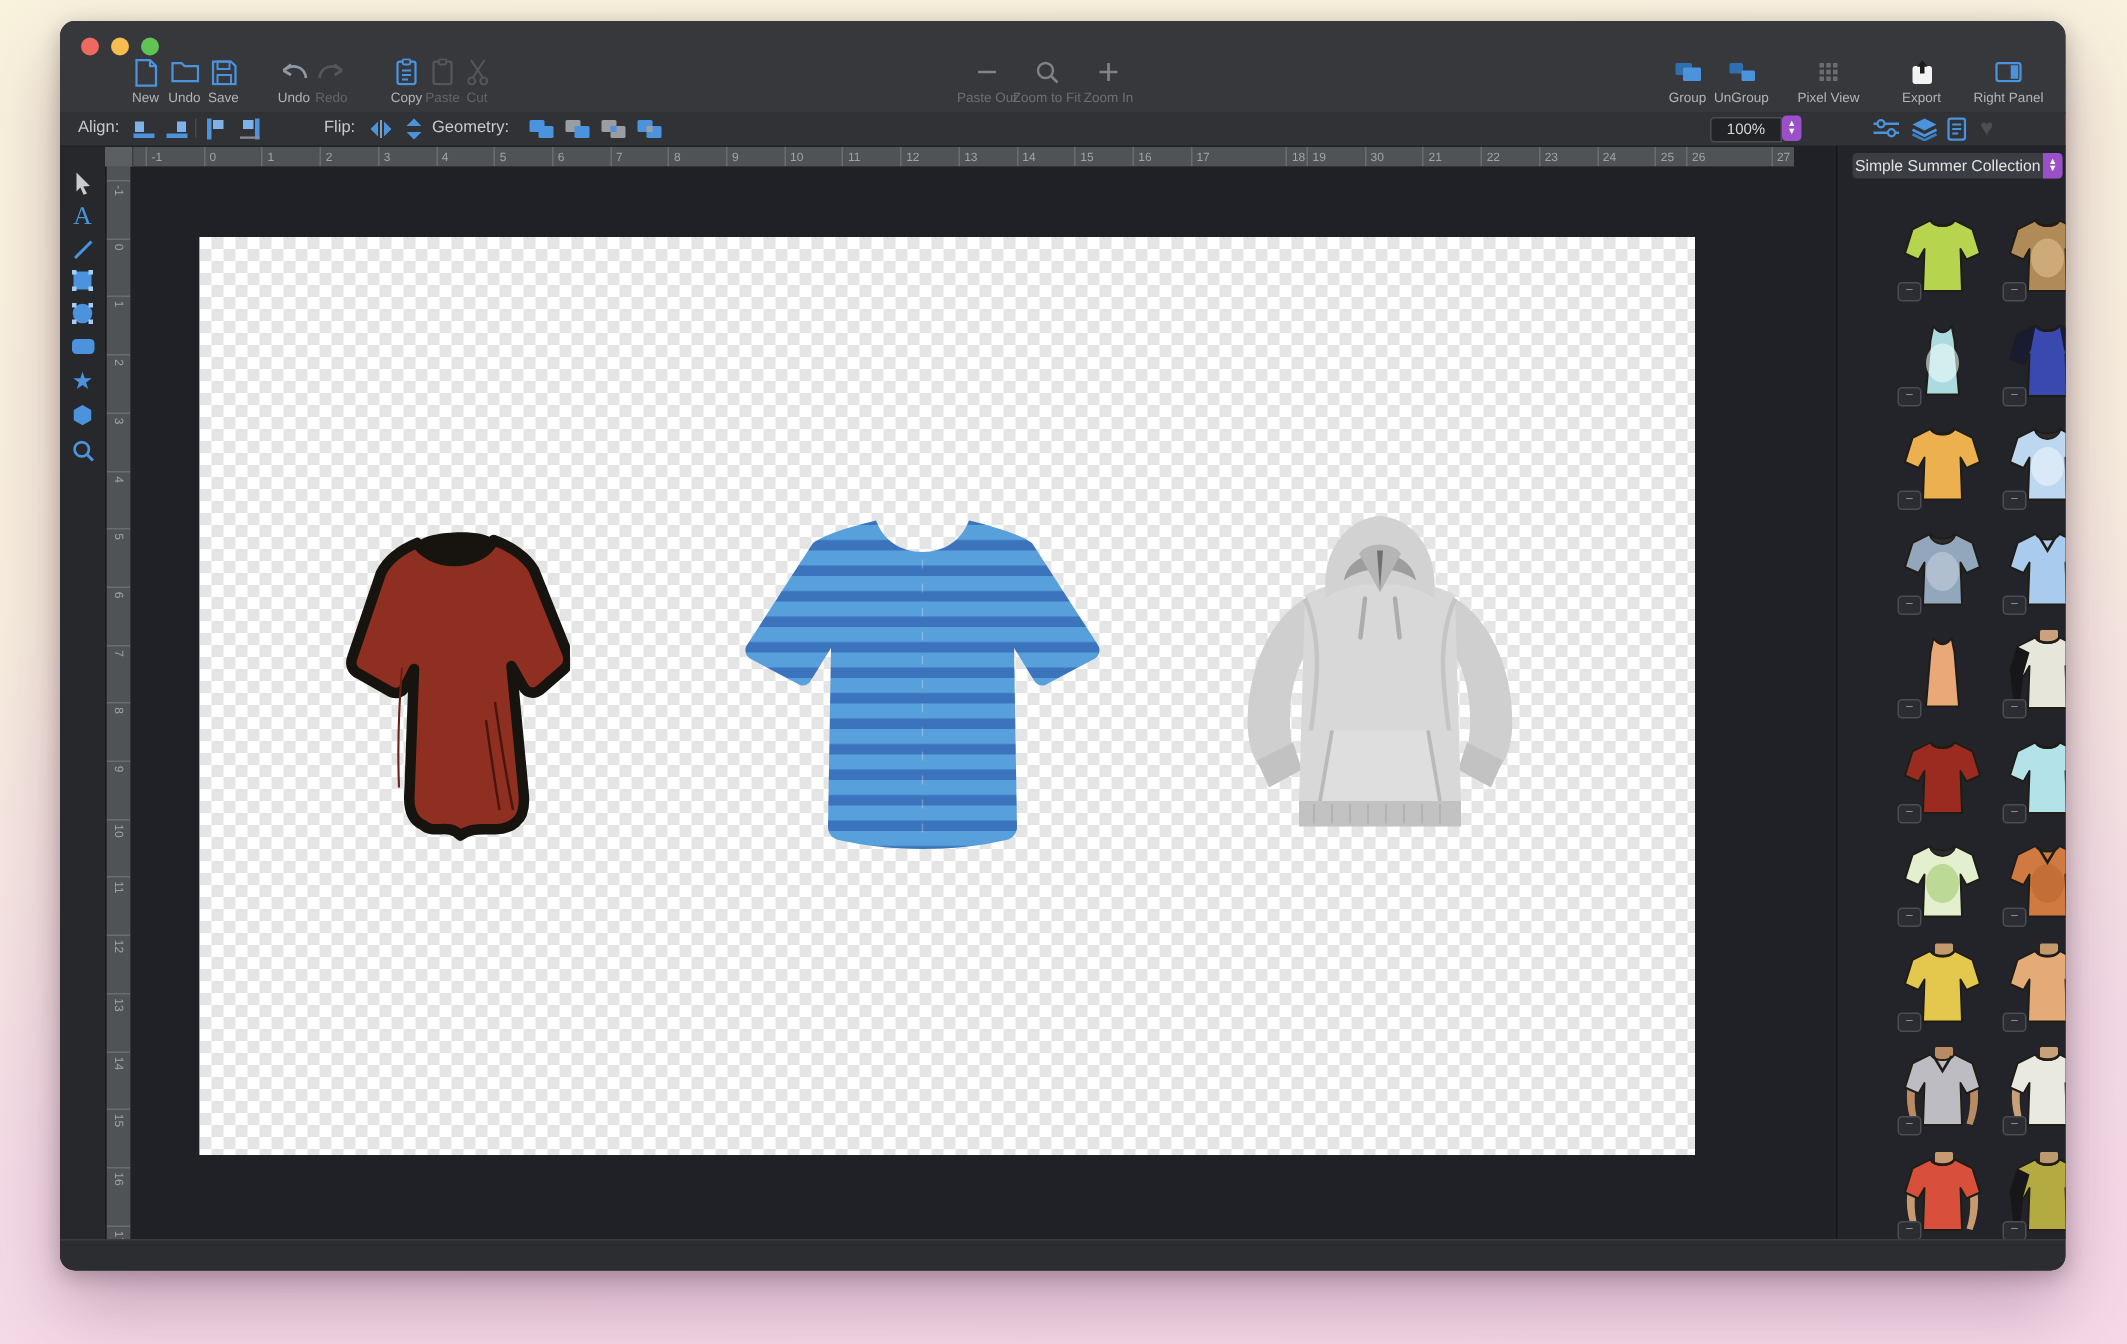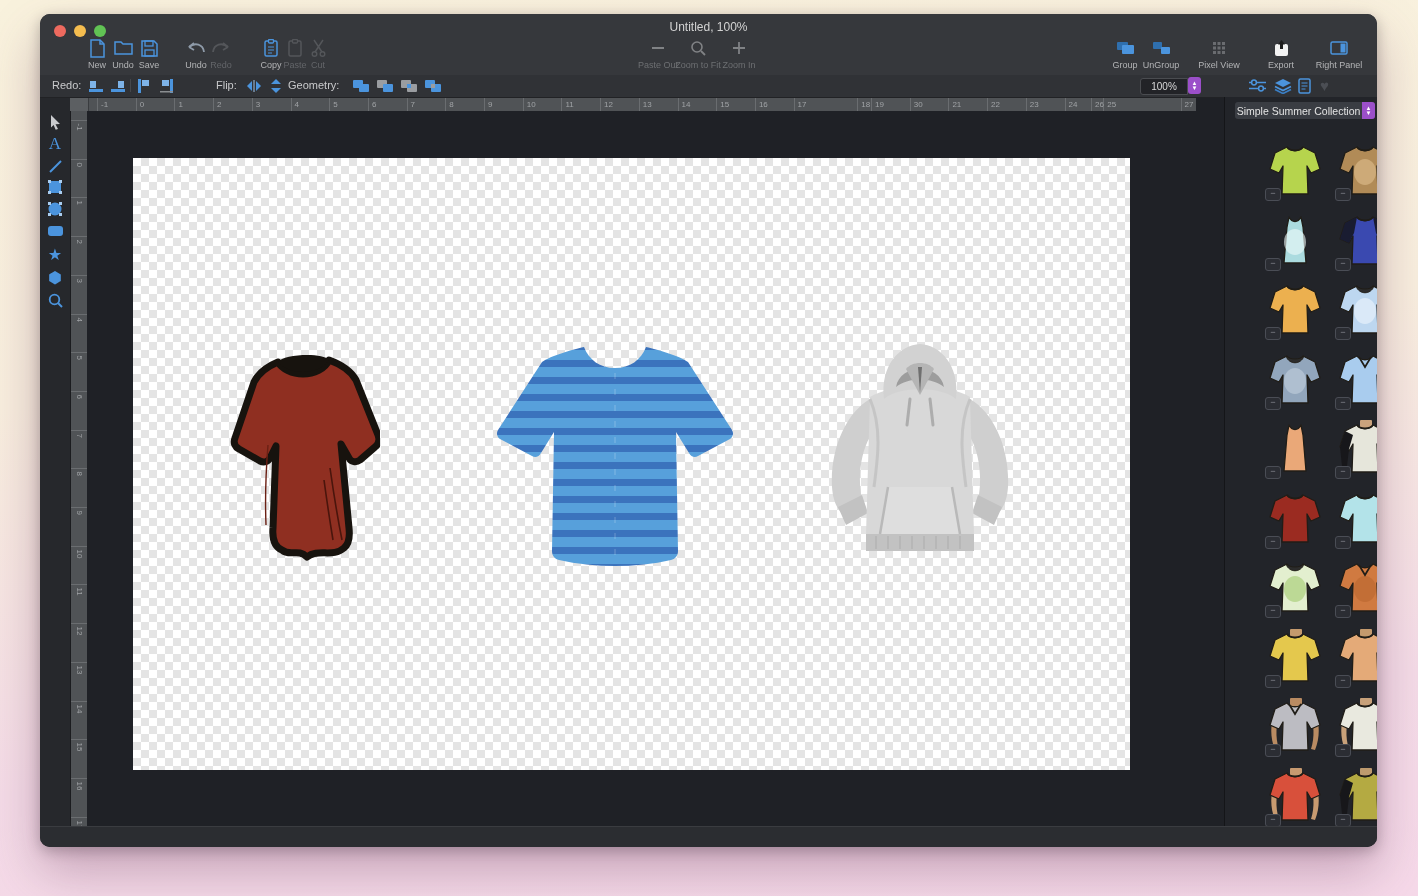--- a/index.html
+++ b/index.html
@@ -75,21 +75,20 @@
 
 <div class="page">
   <div class="window">
 
     <div class="titlebar">
       <div class="traffic">
         <div class="light red"></div>
         <div class="light yellow"></div>
         <div class="light green"></div>
       </div>
-      <div class="win-title">Untitled, 100%</div>
 
       <div class="tbtn" style="left:57px">
         <span class="ic">
           <svg width="17" height="19" viewBox="0 0 17 19">
               <path d="M2,1 h9 l4,4 v13 h-13 z" fill="none" stroke="#4b94dd" stroke-width="1.5"></path>
               <path d="M11,1 v4 h4" fill="none" stroke="#4b94dd" stroke-width="1.5"></path>
             </svg>
         </span>
           <span class="lbl">New</span>
       </div>
@@ -237,21 +236,21 @@
           <svg width="18" height="14" viewBox="0 0 18 14">
               <rect x="1" y="1" width="16" height="12" rx="1.5" fill="none" stroke="#4b94dd" stroke-width="1.5"></rect>
               <rect x="10.5" y="2.5" width="5" height="9" fill="#4b94dd"></rect>
             </svg>
         </span>
           <span class="lbl">Right Panel</span>
       </div>
     </div>
 
     <div class="fmtbar">
-      <span class="fmt-label" style="left:12px">Redo:</span>
+      <span class="fmt-label" style="left:12px">Align:</span>
       <span class="fmt-ic" style="left:48px">
         <svg width="16" height="15" viewBox="0 0 16 15">
             <rect x="1" y="11" width="14" height="3" fill="#4b94dd"></rect>
             <rect x="2" y="3" width="6" height="7" fill="#7db3e8"></rect>
           </svg>
       </span>
       <span class="fmt-ic" style="left:70px">
         <svg width="16" height="15" viewBox="0 0 16 15">
             <rect x="1" y="11" width="14" height="3" fill="#4b94dd"></rect>
             <rect x="8" y="3" width="6" height="7" fill="#7db3e8"></rect>
@@ -420,21 +419,21 @@
         </div>
         <div class="hmark" style="left: 955.8px;">
           <span>23</span>
         </div>
         <div class="hmark" style="left: 994.5px;">
           <span>24</span>
         </div>
         <div class="hmark" style="left: 1033.2px;">
           <span>25</span>
         </div>
-        <div class="hmark" style="left: 1021px;">
+        <div class="hmark" style="left: 1054px;">
           <span>26</span>
         </div>
         <div class="hmark" style="left: 1110.6px;">
           <span>27</span>
         </div>
       </div>
     <div class="ruler-v" id="vruler">
         <div class="vmark" style="top: 9px;">
           <span>-1</span>
         </div>

